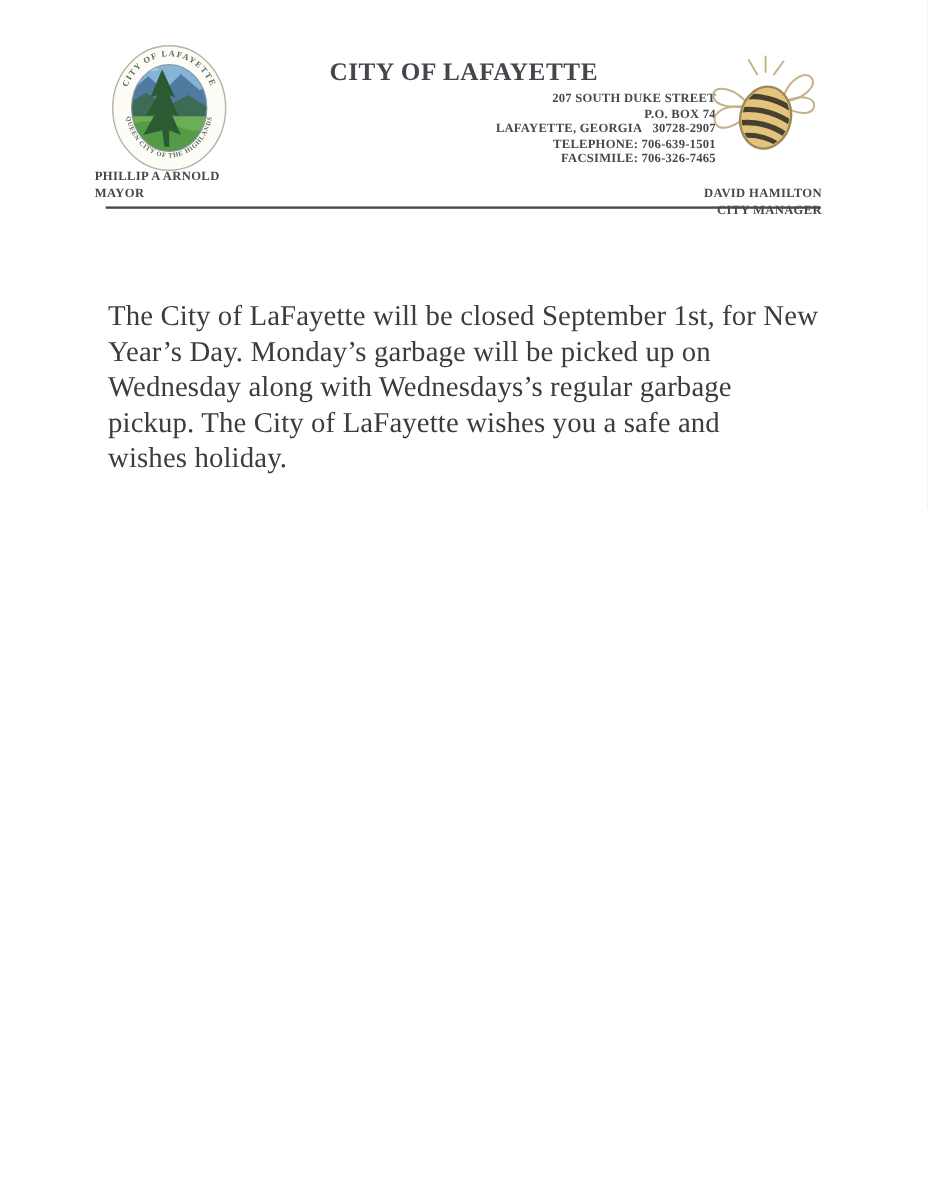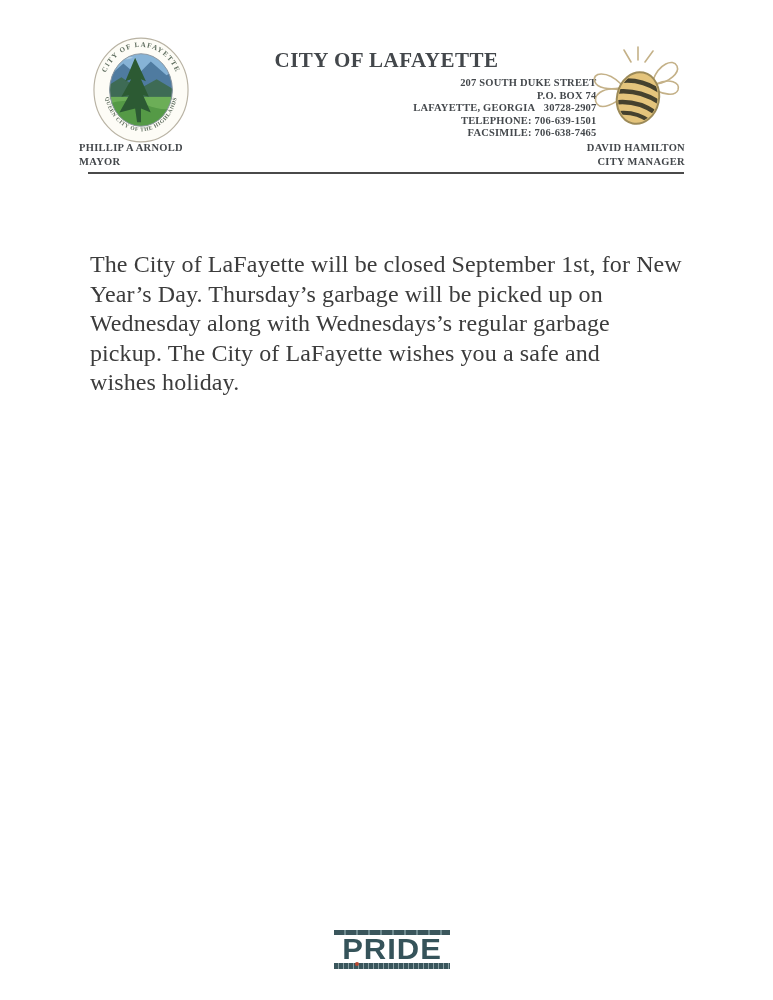--- a/index.html
+++ b/index.html
@@ -23,21 +23,21 @@
   }
   .org-name {
     font-size: 21px; font-weight: bold; letter-spacing: 0.5px;
     margin-bottom: 4px; color: #43474b;
   }
   .addr-line { font-size: 10.5px; font-weight: bold; line-height: 12.6px; letter-spacing: 0.2px; text-align: right; }
   .bee { position: absolute; left: 586px; top: 38px; width: 102px; height: 100px; }
 
   .official { position: absolute; top: 141px; font-size: 10.5px; font-weight: bold; line-height: 13.5px; color: #43474b; letter-spacing: 0.3px; }
   .official.left  { left: 79px;  text-align: left; }
-  .official.right { right: 88px; text-align: right; }
+  .official.right { right: 88px; text-align: right; margin-top: 14px; }
 
   .rule {
     position: absolute; left: 88px; top: 172px; width: 596px; height: 2px;
     background: #4a4a4a;
   }
 
   
   .body-text {
     position: absolute; left: 90px; top: 250px; width: 610px;
     font-size: 24px; line-height: 29.6px; color: #3c3c3c;
@@ -97,21 +97,21 @@
       <textPath href="#arcBottom" startOffset="50%" text-anchor="middle">QUEEN CITY OF THE HIGHLANDS</textPath>
     </text>
   </svg>
 
   <div class="header-center">
     <div class="org-name">CITY OF LAFAYETTE</div>
     <div class="addr-line">207 SOUTH DUKE STREET</div>
     <div class="addr-line">P.O. BOX 74</div>
     <div class="addr-line">LAFAYETTE, GEORGIA&nbsp;&nbsp;&nbsp;30728-2907</div>
     <div class="addr-line">TELEPHONE: 706-639-1501</div>
-    <div class="addr-line">FACSIMILE: 706-638-7465</div>
+    <div class="addr-line">FACSIMILE: 706-326-7465</div>
   </div>
 
   <svg class="bee" viewBox="0 0 100 100">
     <g fill="none" stroke="#c4b188" stroke-width="1.6" stroke-linecap="round">
 
       <path d="M44,24 L37,12"></path>
       <path d="M51,22 L51,9"></path>
       <path d="M58,24 L66,13"></path>
 
       <path d="M34,46 C20,32 4,34 8,44 C10,50 22,52 33,50"></path>
@@ -143,26 +143,20 @@
   </div>
   <div class="official right">
     <div>DAVID HAMILTON</div>
     <div>CITY MANAGER</div>
   </div>
 
   <div class="rule"></div>
 
   <div class="body-text">
     <div>The City of LaFayette will be closed September 1st, for New</div>
-    <div>Year’s Day. Thursday’s garbage will be picked up on</div>
+    <div>Year’s Day. Monday’s garbage will be picked up on</div>
     <div>Wednesday along with Wednesdays’s regular garbage</div>
     <div>pickup. The City of LaFayette wishes you a safe and</div>
     <div>wishes holiday.</div>
   </div>
 
-  <div class="pride">
-    <div class="pride-bar-top"></div>
-    <div class="pride-word">PRIDE</div>
-    <div class="pride-dot"></div>
-    <div class="pride-bar-bottom"></div>
-  </div>
 
 </div>
 
 </body></html>

